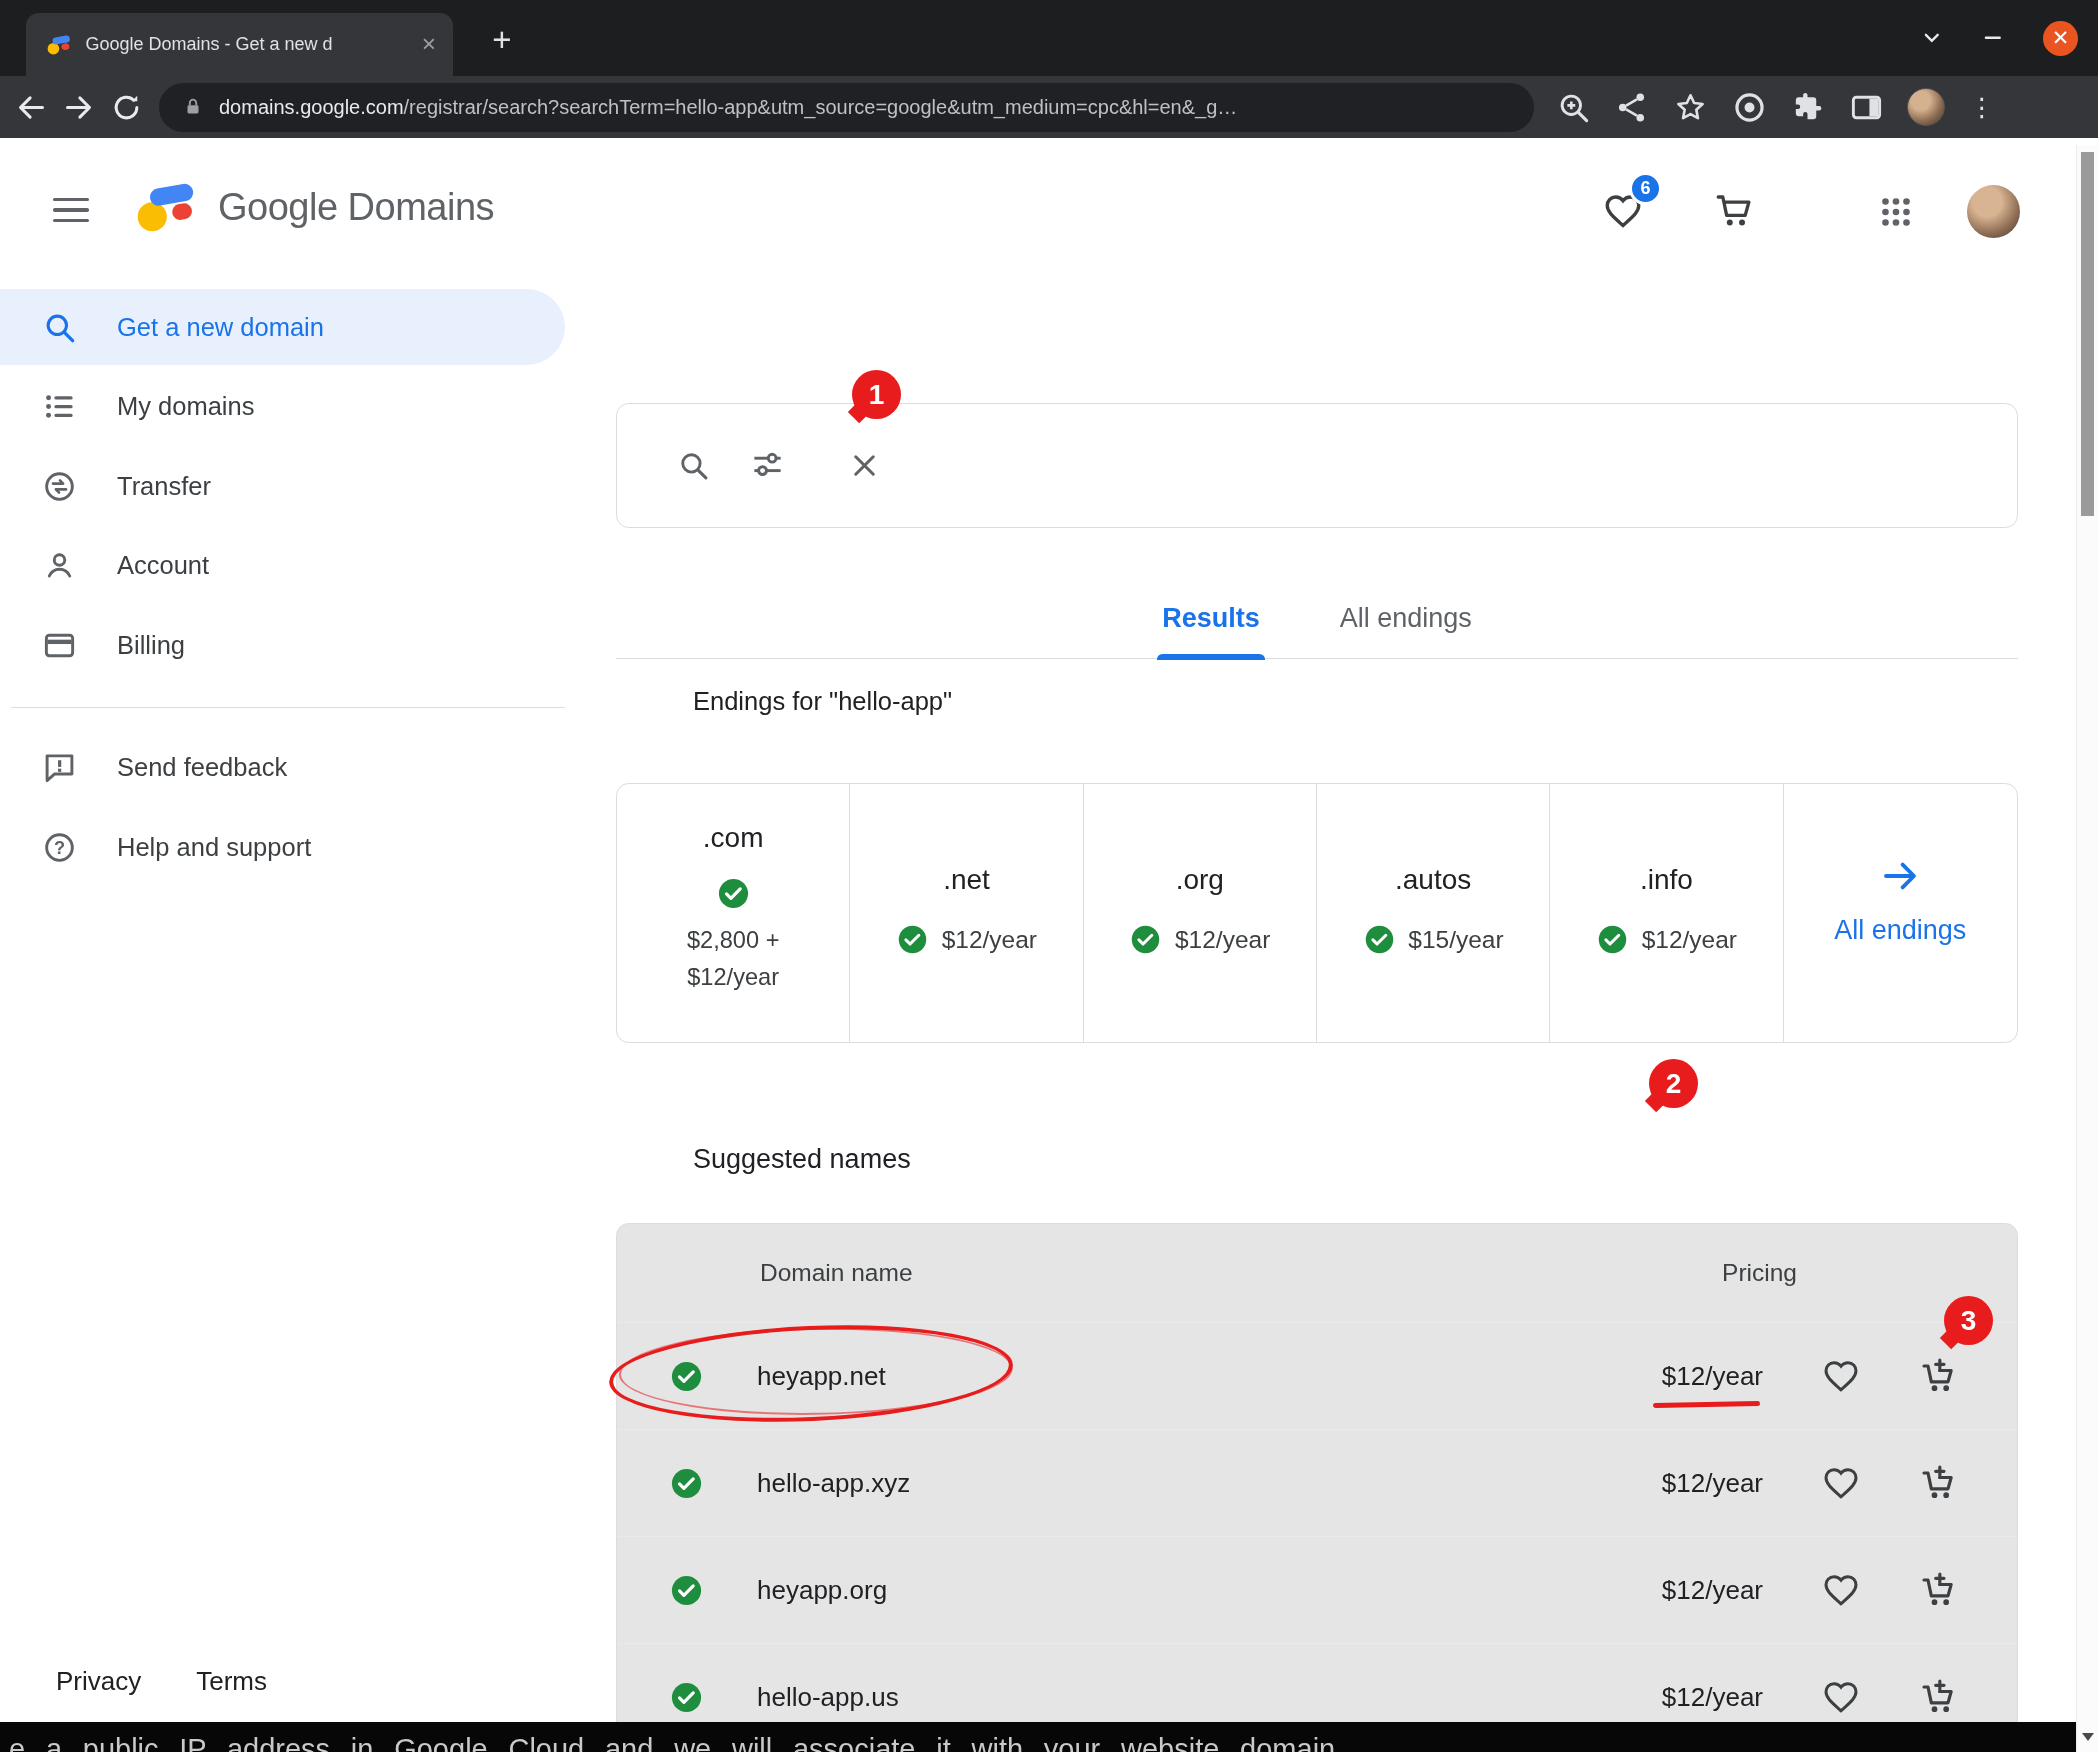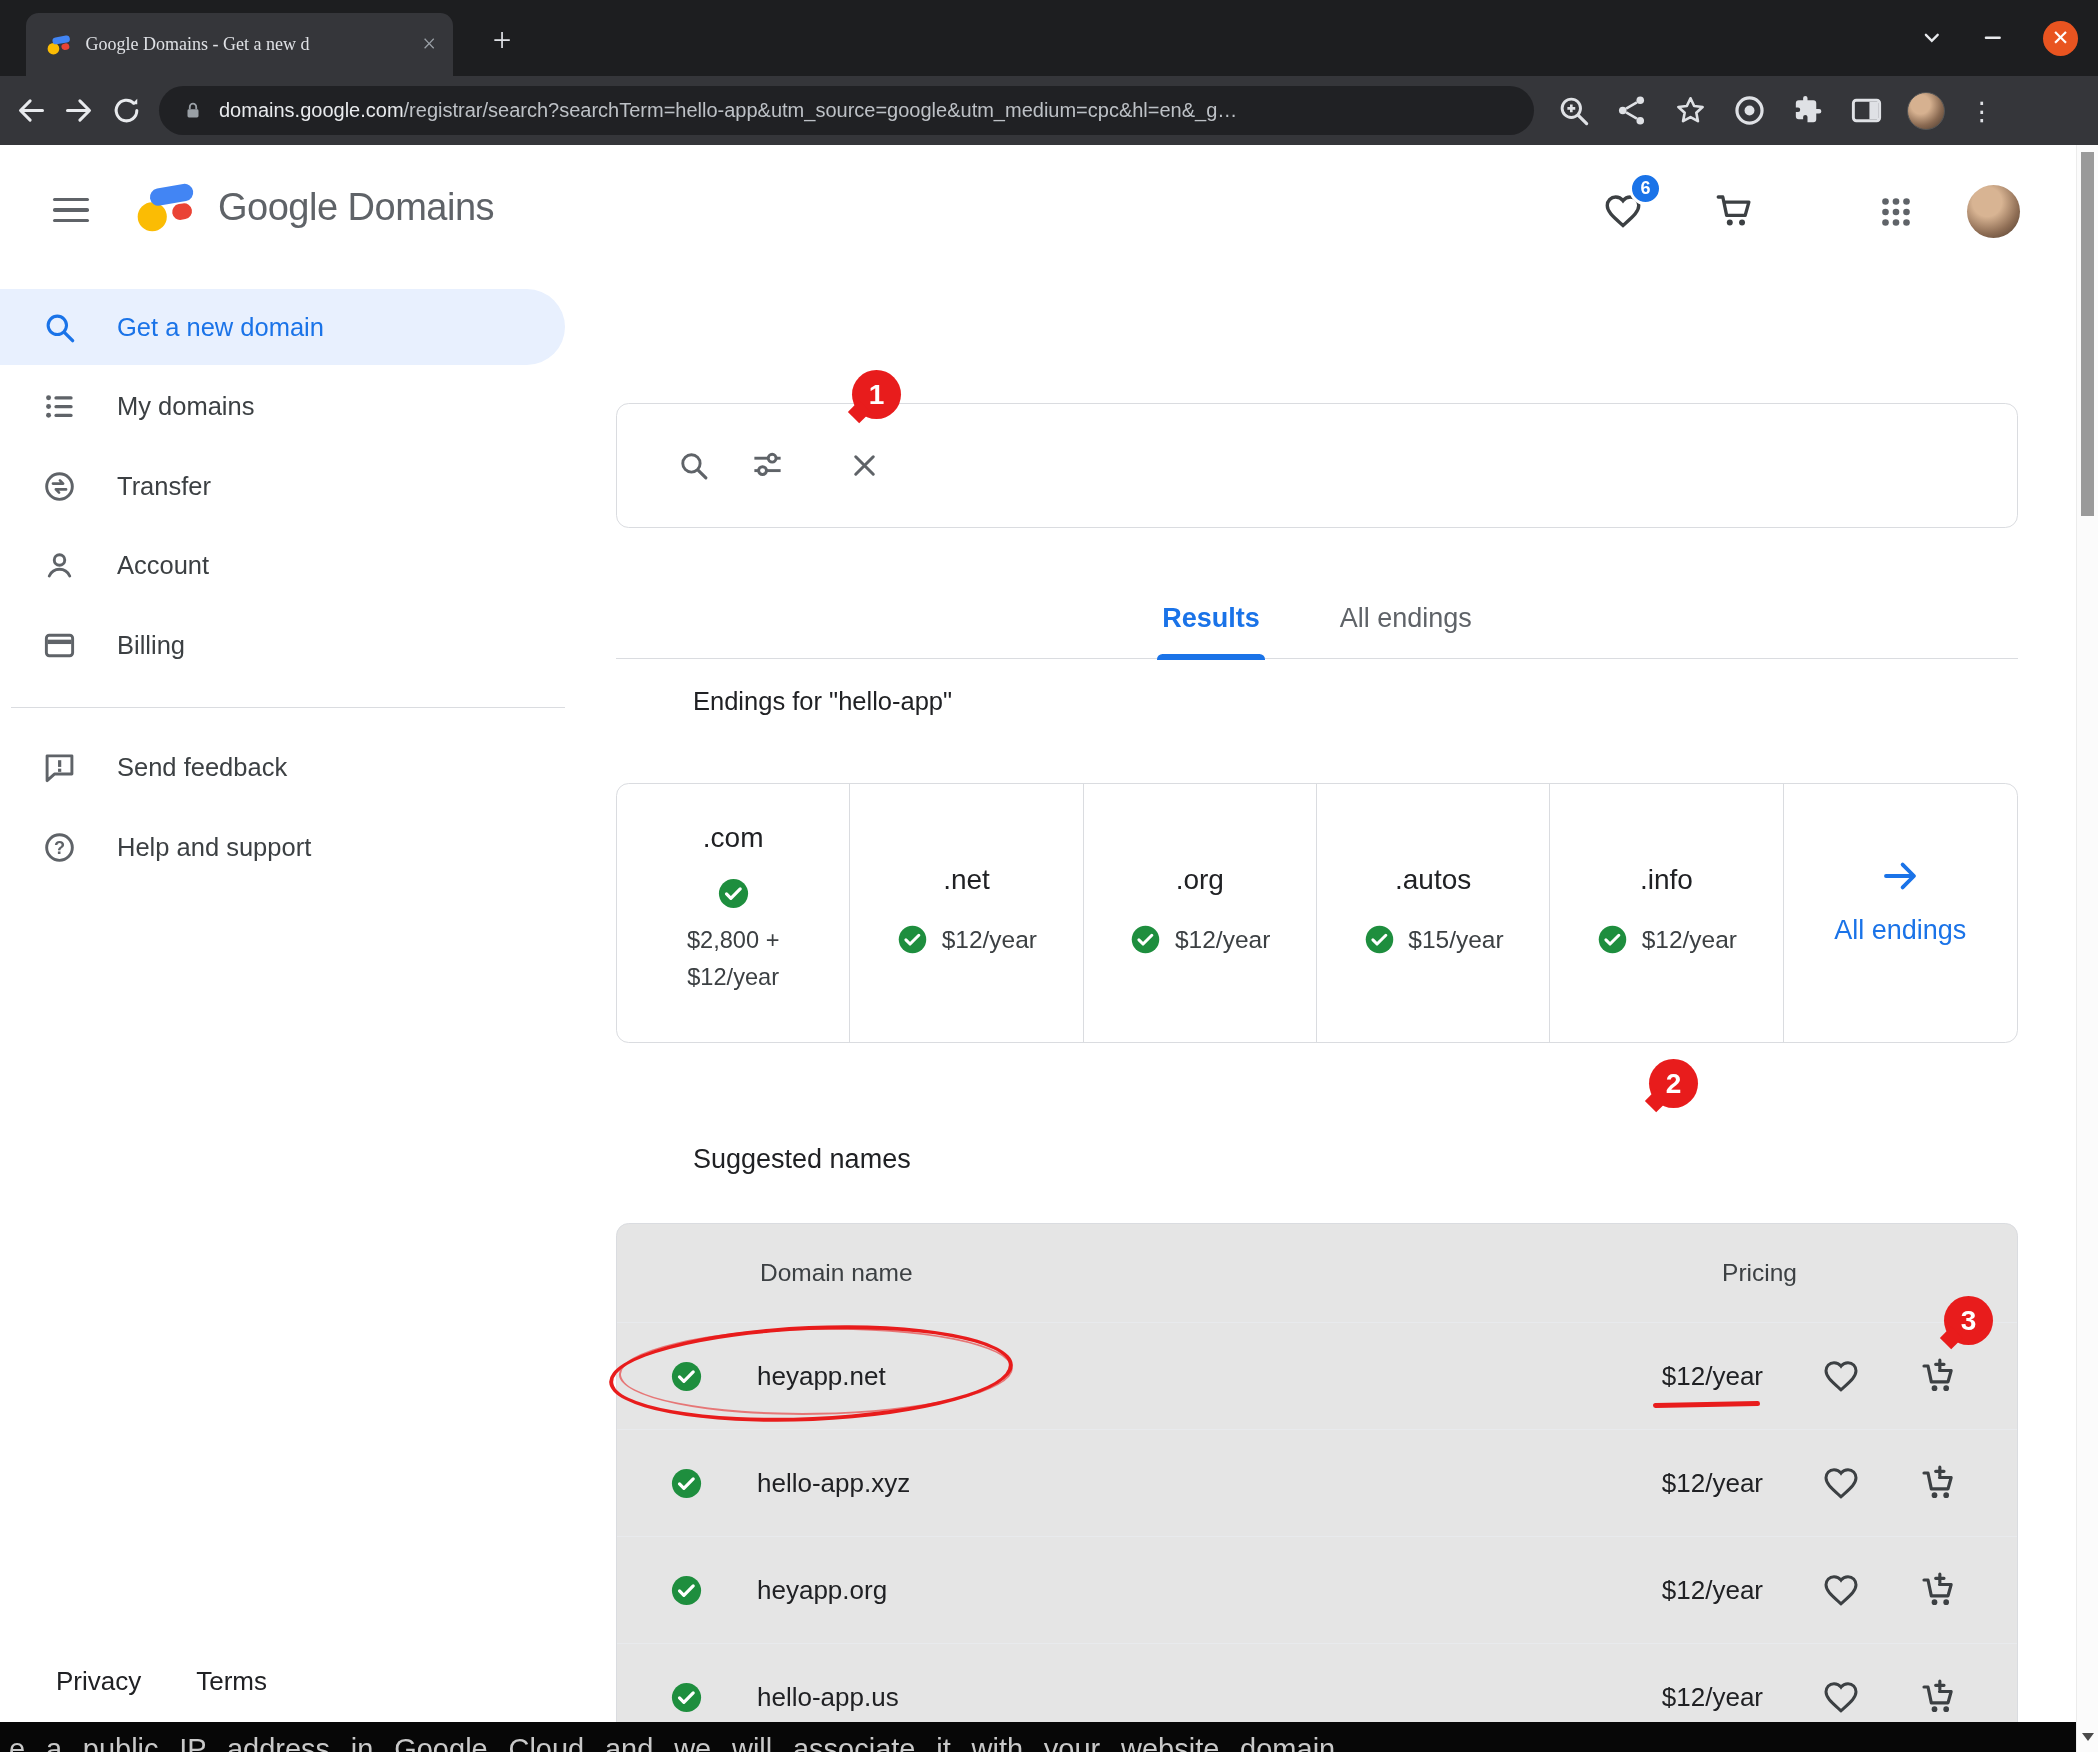--- a/index.html
+++ b/index.html
@@ -5,33 +5,33 @@
   :root{
     --accent:#1a73e8; --green:#1e8e3e; --ann:#e81c1c;
     --ink:#202124; --ink2:#3c4043; --muted:#5f6368; --line:#dadce0;
     --chrome-dark:#1d1e20; --chrome-mid:#35363a; --chrome-pill:#202124;
   }
   *{box-sizing:border-box;margin:0;padding:0;}
   body{background:#fff;font-family:"Liberation Sans","DejaVu Sans",sans-serif;}
   #canvas{position:relative;width:2098px;height:1753px;background:#fff;overflow:hidden;}
 
   
-  .tabstrip{position:absolute;left:0;top:0;width:2098px;height:76px;background:var(--chrome-dark);font-family:Liberation Serif, serif;}
+  .tabstrip{position:absolute;left:0;top:0;width:2098px;height:76px;background:var(--chrome-dark);}
   .tab{position:absolute;left:25.5px;top:12.7px;width:427px;height:64px;background:var(--chrome-mid);
        border-radius:12.7px 12.7px 0 0;display:flex;align-items:center;padding:0 16.4px 0 20px;gap:14.5px;}
   .tab-title{color:#dfe1e5;font-size:18px;flex:1;white-space:nowrap;overflow:hidden;text-overflow:ellipsis;}
   .tab-close{color:#9aa0a6;font-size:24.5px;line-height:1;cursor:default;}
   .newtab{position:absolute;left:482px;top:20px;width:40px;height:40px;color:#dfe1e5;font-size:33px;
           display:flex;align-items:center;justify-content:center;}
   .win-controls{position:absolute;right:20px;top:0;height:76px;display:flex;align-items:center;gap:38px;}
   .wc{color:#e8eaed;display:flex;align-items:center;justify-content:center;}
   .win-close{width:35px;height:35px;border-radius:50%;background:#e95420;color:#fff;font-size:21px;
              display:flex;align-items:center;justify-content:center;}
 
-  .toolbar{position:absolute;left:0;top:76px;width:2098px;height:69px;background:var(--chrome-mid);
+  .toolbar{position:absolute;left:0;top:76px;width:2098px;height:62px;background:var(--chrome-mid);
            display:flex;align-items:center;}
   .nav-btn{width:45px;height:45px;margin-left:14.5px;color:#e8eaed;display:flex;align-items:center;justify-content:center;}
   .omnibox{margin-left:16.4px;width:1375px;height:49px;border-radius:24.5px;background:var(--chrome-pill);
            display:flex;align-items:center;padding:0 23.6px;gap:14.5px;overflow:hidden;}
   .url{font-size:20px;white-space:nowrap;overflow:hidden;}
   .url .dom{color:#e8eaed;}
   .url .path{color:#bdc1c6;}
   .tb-icons{display:flex;align-items:center;margin-left:22px;gap:23.6px;color:#dfe1e5;}
   .tb-ic{width:35px;height:35px;display:flex;align-items:center;justify-content:center;}
   .avatar-sm{width:38px;height:38px;border-radius:50%;

